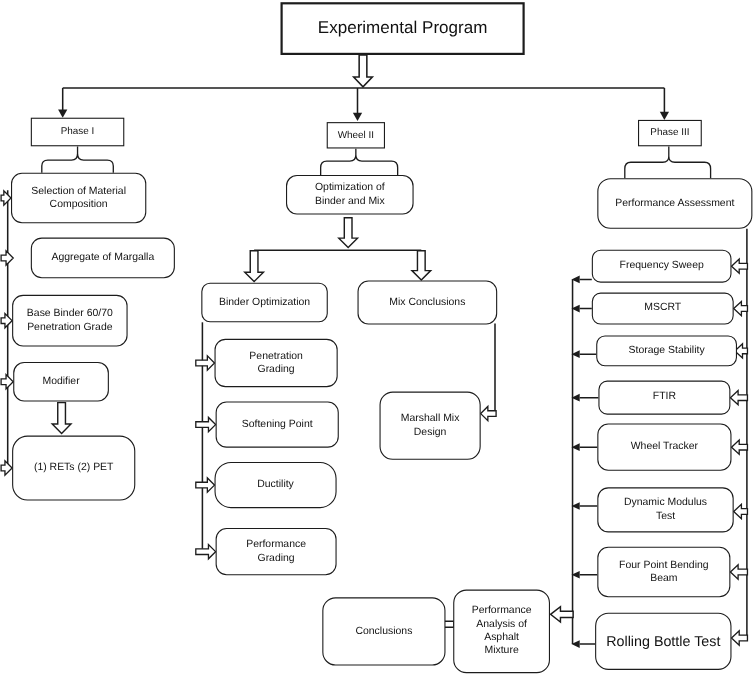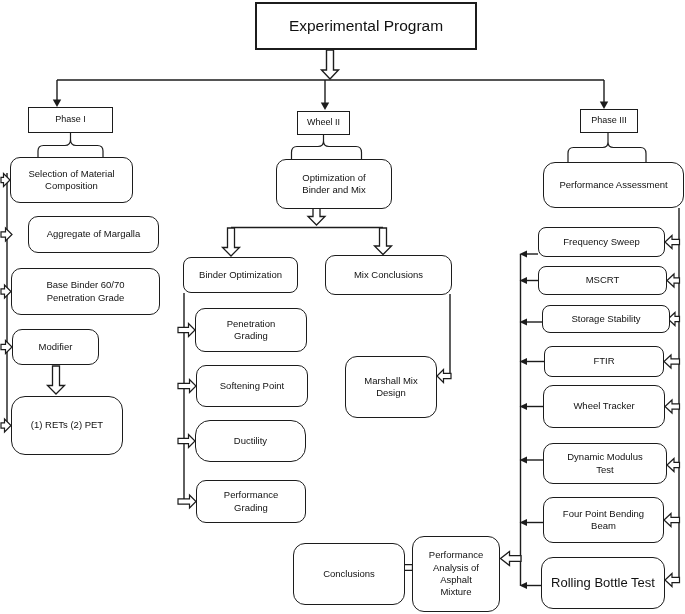--- a/index.html
+++ b/index.html
@@ -94,25 +94,25 @@
   </svg>
 
   <div class="box title" style="left:219px;top:2px;width:222px;height:48px;margin-left:36px;">Experimental Program</div>
 
   <div class="box sq" style="left:28px;top:107px;width:85px;height:26px;">Phase I</div>
   <div class="box sq" style="left:297px;top:111px;width:53px;height:24px;">Wheel II</div>
   <div class="box sq" style="left:580px;top:109px;width:58px;height:24px;">Phase III</div>
 
   <div class="box" style="left:10px;top:157px;width:123px;height:46px;padding:0 10px;">Selection of Material Composition</div>
   <div class="box" style="left:28px;top:216px;width:131px;height:37px;">Aggregate of Margalla</div>
-  <div class="box" style="left:11px;top:268px;width:149px;height:47px;padding:0 10px;">Base Binder 60/70 Penetration Grade</div>
+  <div class="box" style="left:11px;top:268px;width:105px;height:47px;padding:0 10px;">Base Binder 60/70 Penetration Grade</div>
   <div class="box" style="left:12px;top:329px;width:87px;height:36px;">Modifier</div>
   <div class="box" style="left:11px;top:396px;width:112px;height:59px;border-radius:14px;">(1) RETs (2) PET</div>
 
-  <div class="box" style="left:276px;top:159px;width:116px;height:50px;padding:0 18px;">Optimization of Binder and Mix</div>
+  <div class="box" style="left:260px;top:159px;width:116px;height:36px;padding:0 18px;">Optimization of Binder and Mix</div>
   <div class="box" style="left:183px;top:257px;width:115px;height:36px;border-radius:8px;">Binder Optimization</div>
   <div class="box" style="left:325px;top:255px;width:127px;height:40px;">Mix Conclusions</div>
   <div class="box" style="left:195px;top:308px;width:112px;height:44px;padding:0 20px;">Penetration Grading</div>
   <div class="box" style="left:196px;top:365px;width:112px;height:42px;padding:0 16px;">Softening Point</div>
   <div class="box" style="left:195px;top:420px;width:111px;height:42px;border-radius:15px;">Ductility</div>
   <div class="box" style="left:196px;top:480px;width:110px;height:43px;padding:0 35px;">Performance Grading</div>
   <div class="box" style="left:345px;top:356px;width:92px;height:62px;border-radius:12px;padding:0 12px;">Marshall Mix Design</div>
 
   <div class="box" style="left:543px;top:162px;width:141px;height:46px;border-radius:12px;">Performance Assessment</div>
   <div class="box" style="left:538px;top:227px;width:127px;height:30px;border-radius:8px;">Frequency Sweep</div>

